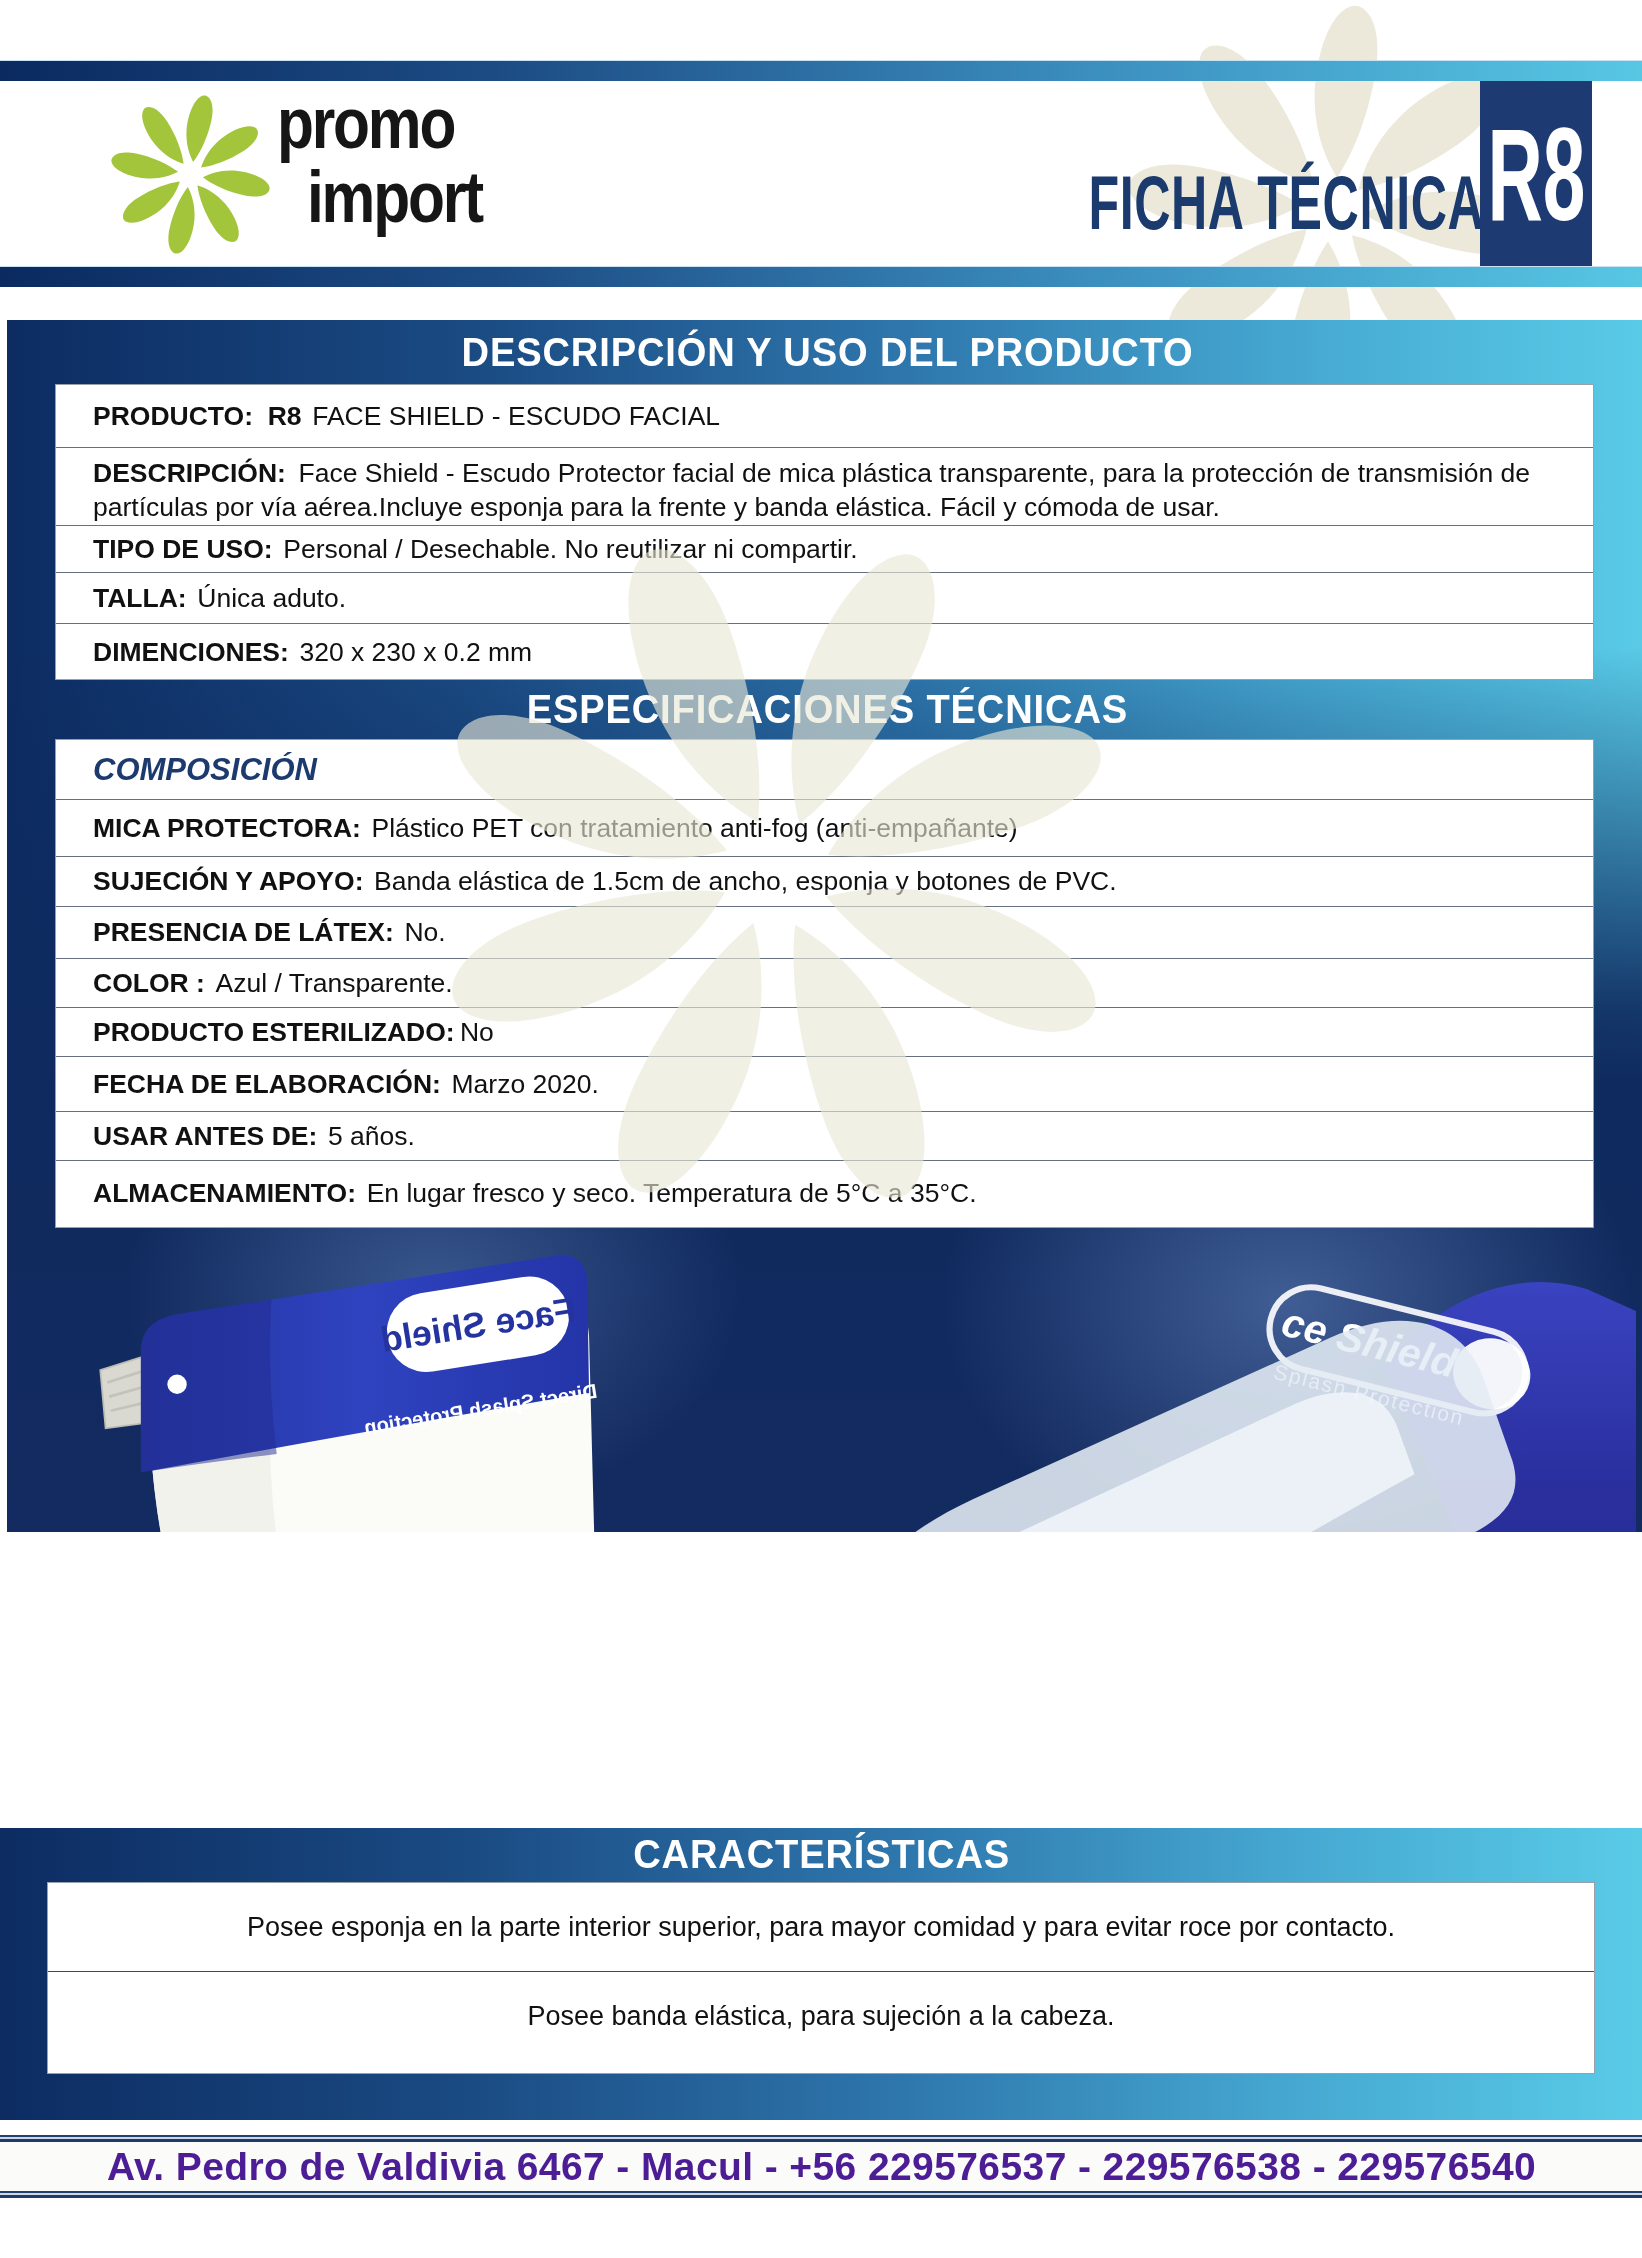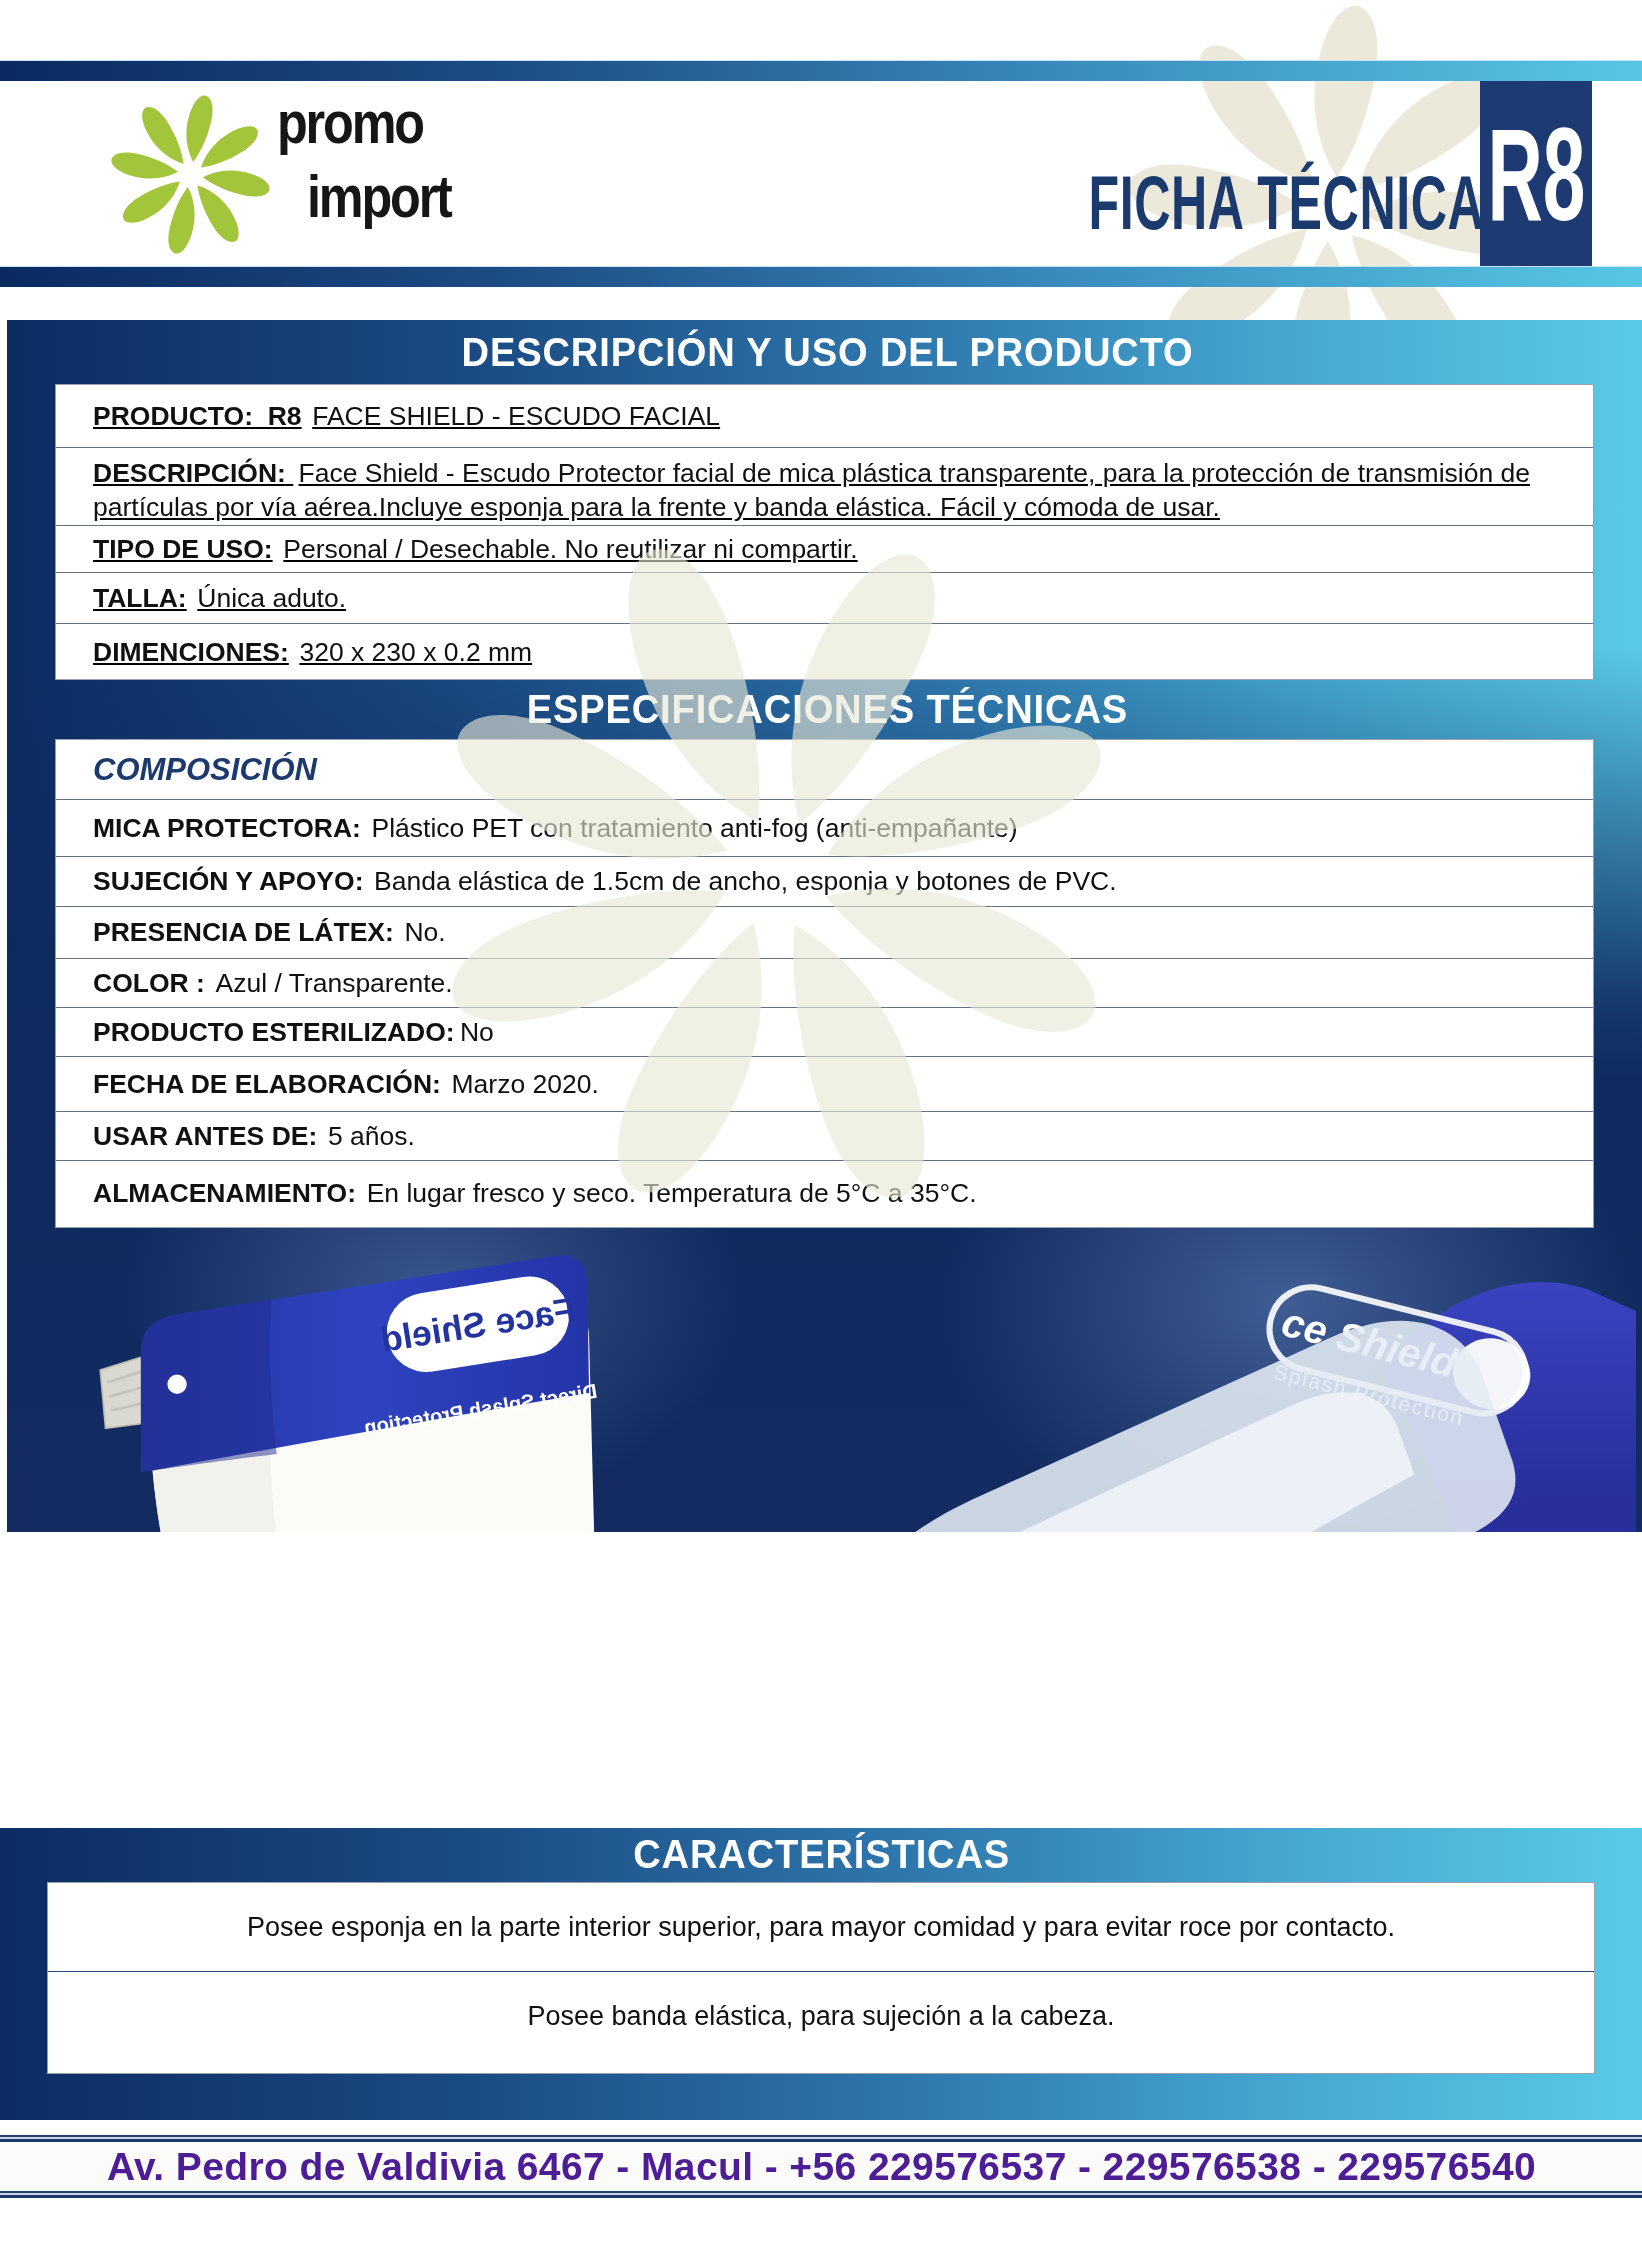--- a/index.html
+++ b/index.html
@@ -8,21 +8,21 @@
 
   
   .bar{position:absolute;left:0;width:1643px;height:21px;z-index:4;
        background:linear-gradient(90deg,#0a2a60 0%,#1c4b83 30%,#3a8cbd 65%,#57c7e4 100%);
        border-top:1.8px solid #c9e2f3;box-sizing:border-box;}
   #bar1{top:60px;} #bar2{top:266px;}
 
   
   .logo-flower{position:absolute;left:104px;top:88px;width:173px;height:173px;z-index:3;}
   .logo-text{position:absolute;left:277px;top:86px;z-index:3;color:#161616;font-weight:bold;
-             font-size:60px;letter-spacing:-2.6px;line-height:74px;}
+             font-size:72px;letter-spacing:-2.6px;line-height:74px;}
   .logo-text .l1,.logo-text .l2{transform:scaleX(.84);transform-origin:left center;}
   .logo-text .l2{margin-left:30px;}
 
   
   .wm{pointer-events:none;}
   .wm-header{position:absolute;left:1112px;top:-10.6px;width:441px;height:441px;z-index:1;opacity:.9;}
   .ficha{position:absolute;left:1015px;top:159px;width:432px;z-index:3;text-align:center;
          font-size:76px;font-weight:bold;color:#1b3a6e;letter-spacing:0.9px;white-space:nowrap;
          transform:scaleX(.66);transform-origin:center;}
   .r8{position:absolute;left:1480px;top:81px;width:112px;height:187px;background:#1d3b72;z-index:3;
@@ -37,21 +37,21 @@
       linear-gradient(180deg, rgba(14,42,94,0) 0%, rgba(14,42,94,0) 27%, rgba(14,42,94,.92) 57%, #0f2a5e 63%, #132b60 100%),
       linear-gradient(90deg,#0c2c62 0%,#1a4a82 28%,#2e77ad 55%,#45a7d0 78%,#59cbe7 100%); padding-left: 12px;}
   .panel-title{position:absolute;left:0;width:100%;text-align:center;color:#fff;font-weight:bold;
                font-size:41px;letter-spacing:0.9px;z-index:3;}
   .panel-title span{display:inline-block;transform:scaleX(.93);}
   #t1{top:0;height:62px;line-height:64px;}
   #t2{top:359px;height:60px;line-height:60px;}
 
   .card{position:absolute;left:48px;width:1539px;background:#fff;border:0.9px solid #98a0aa;
         box-sizing:border-box;z-index:2;}
-  #card1{top:64px;height:296px;text-decoration:underline;}
+  #card1{top:64px;height:296px;}
   #card2{top:419px;height:489px;}
 
   .row{display:flex;align-items:center;padding:0 37px;font-size:26.5px;color:#111;
        border-bottom:1.8px solid #667080;box-sizing:border-box;}
   .row:last-child{border-bottom:none;}
   .lbl{font-weight:bold;white-space:pre;}
   .val{margin-left:10.6px;}
   .row.block{display:block;padding-top:8px;line-height:34px;}
   .row.block .lbl{display:inline;}
   .row.block .val{display:inline;margin-left:5.3px;}

